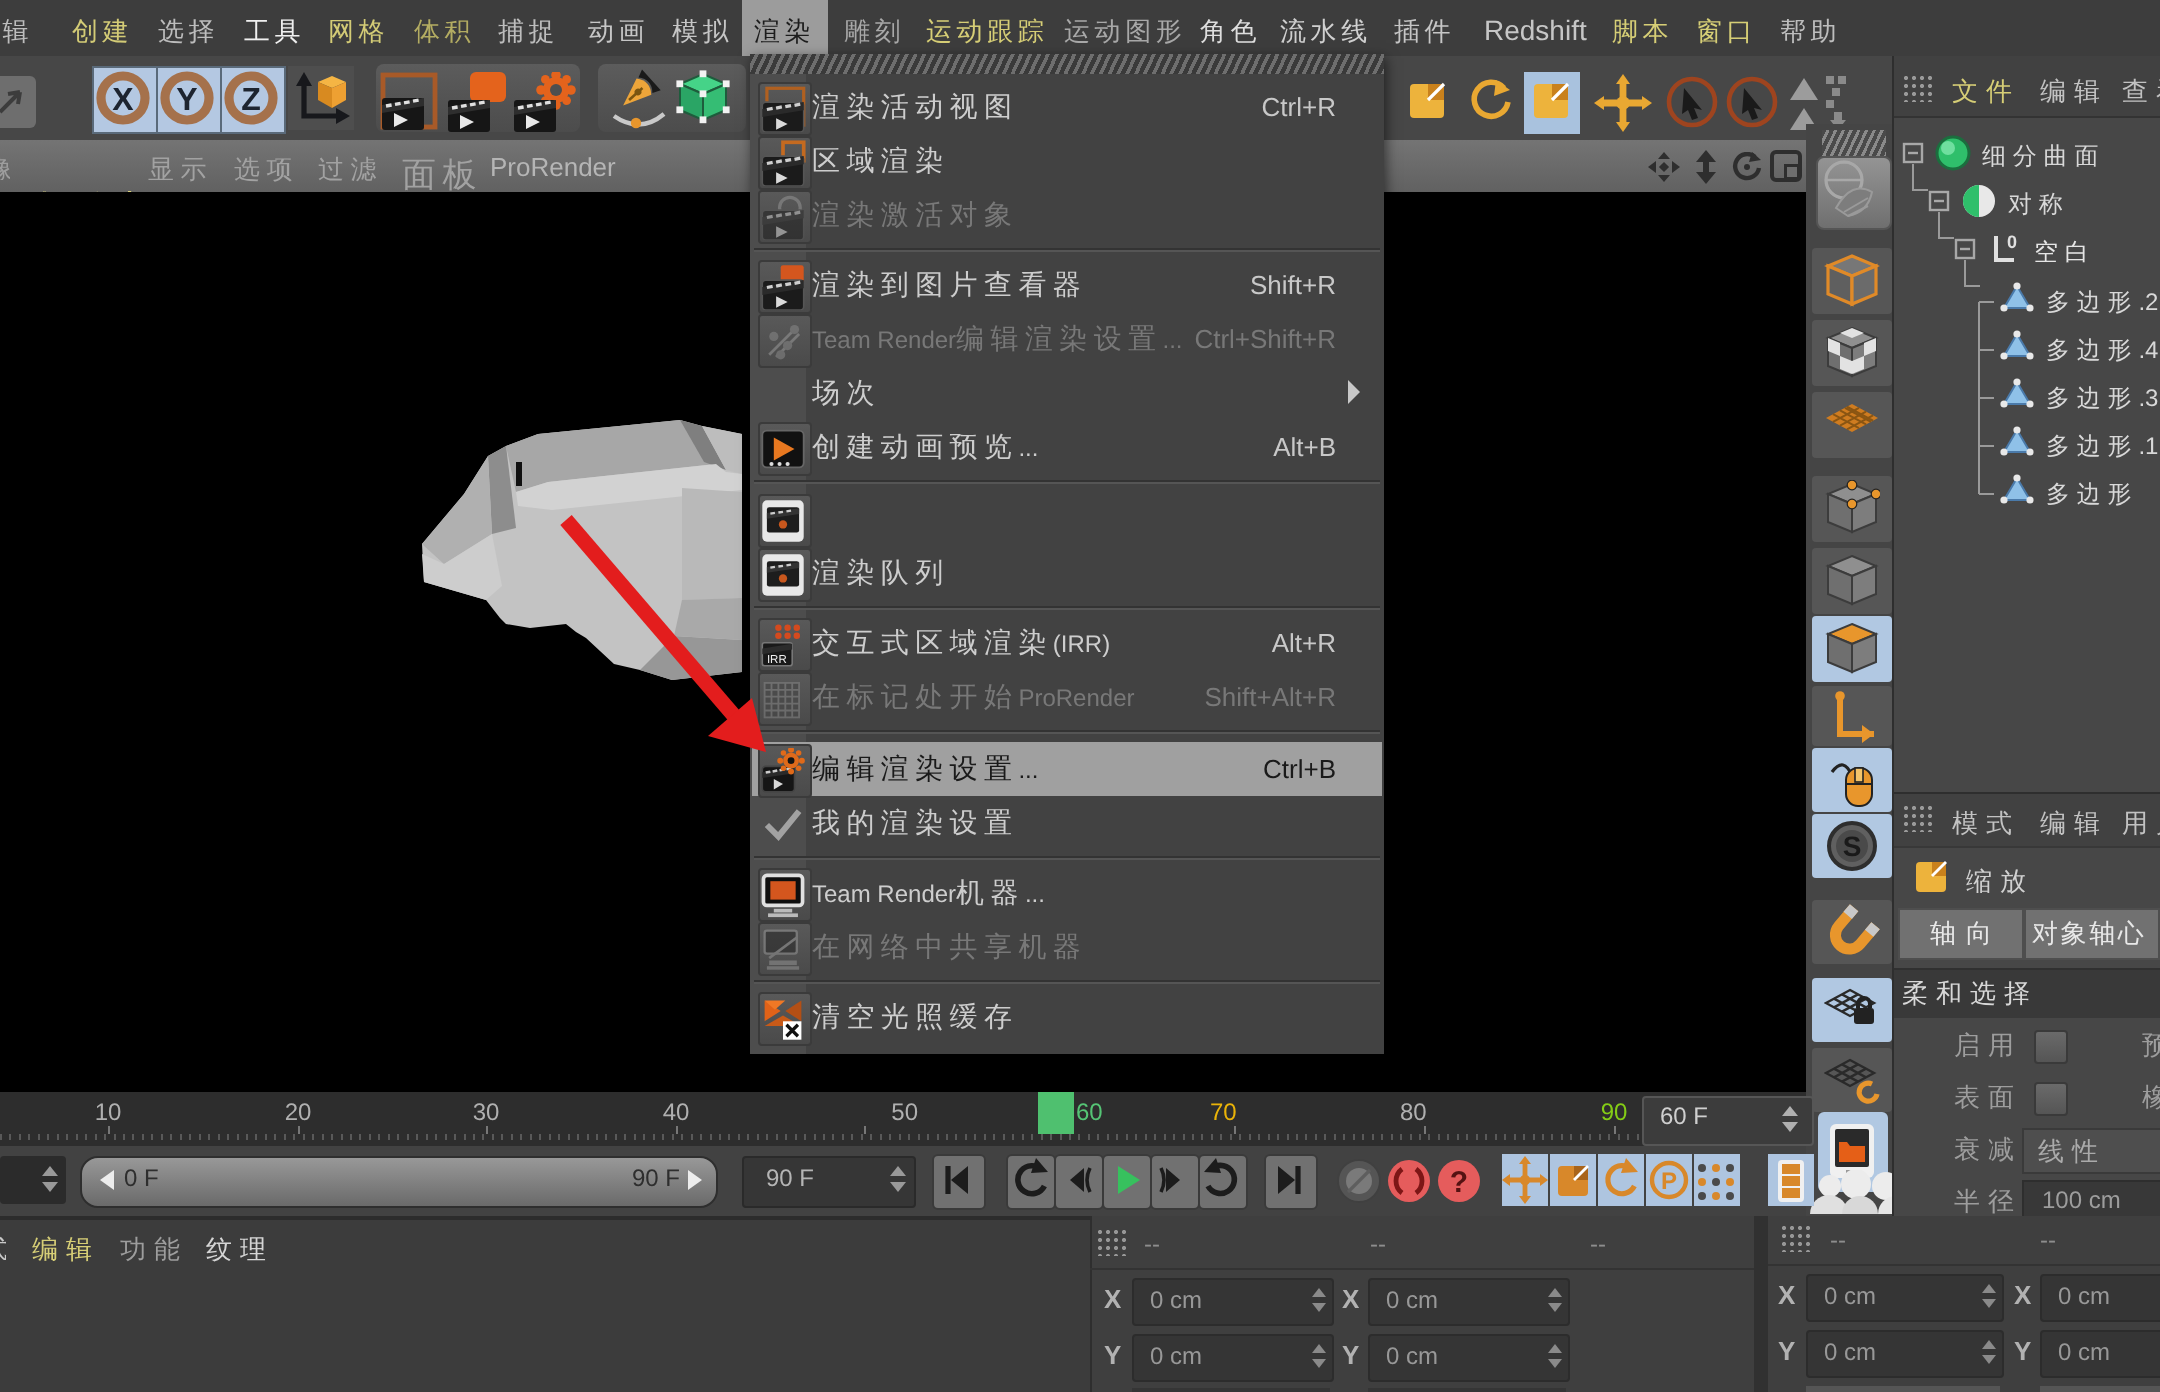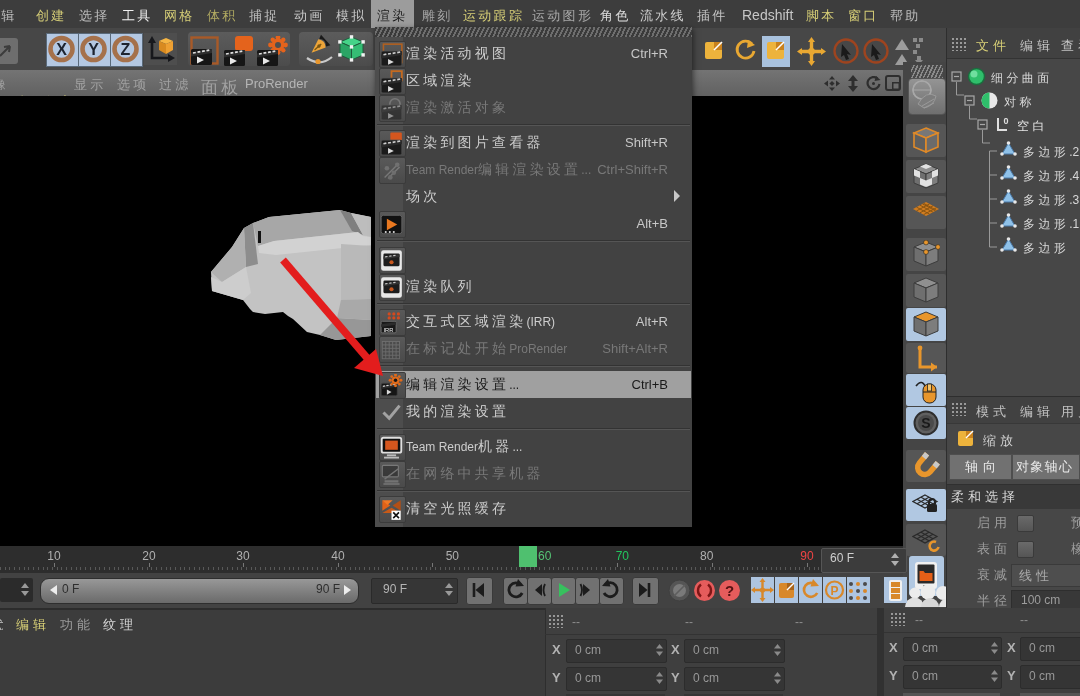--- a/index.html
+++ b/index.html
@@ -493,25 +493,25 @@
   <div class="a" style="left:42px;top:3px;width:24px;height:14px;text-align:center;color:#b0b0b0;font-size:12px">10</div>
   <div class="a" style="left:54px;top:17px;width:1px;height:4px;background:#777"></div>
   <div class="a" style="left:137px;top:3px;width:24px;height:14px;text-align:center;color:#b0b0b0;font-size:12px">20</div>
   <div class="a" style="left:149px;top:17px;width:1px;height:4px;background:#777"></div>
   <div class="a" style="left:231px;top:3px;width:24px;height:14px;text-align:center;color:#b0b0b0;font-size:12px">30</div>
   <div class="a" style="left:243px;top:17px;width:1px;height:4px;background:#777"></div>
   <div class="a" style="left:326px;top:3px;width:24px;height:14px;text-align:center;color:#b0b0b0;font-size:12px">40</div>
   <div class="a" style="left:338px;top:17px;width:1px;height:4px;background:#777"></div>
   <div class="a" style="left:435px;top:3px;width:24px;height:14px;text-align:right;color:#b0b0b0;font-size:12px">50</div>
   <div class="a" style="left:432px;top:17px;width:1px;height:4px;background:#777"></div>
-  <div class="a" style="left:605px;top:3px;width:24px;height:14px;text-align:right;color:#22c55e;font-size:12px">70</div>
+  <div class="a" style="left:605px;top:3px;width:24px;height:14px;text-align:left;color:#eab308;font-size:12px">70</div>
   <div class="a" style="left:617px;top:17px;width:1px;height:4px;background:#777"></div>
   <div class="a" style="left:700px;top:3px;width:24px;height:14px;text-align:left;color:#b0b0b0;font-size:12px">80</div>
   <div class="a" style="left:712px;top:17px;width:1px;height:4px;background:#777"></div>
-  <div class="a" style="left:795px;top:3px;width:24px;height:14px;text-align:center;color:#ef4444;font-size:12px">90</div>
+  <div class="a" style="left:795px;top:3px;width:24px;height:14px;text-align:center;color:#84cc16;font-size:12px">90</div>
   <div class="a" style="left:807px;top:17px;width:1px;height:4px;background:#777"></div>
   <div class="a" style="left:519px;top:0;width:18px;height:22px;background:#4fc06f"></div>
   <div class="a" style="left:538px;top:3px;color:#55c475;font-size:12px">60</div>
   <div class="a" style="left:0;top:21px;width:903px;height:3px;background:repeating-linear-gradient(90deg,#595959 0 1px,#2d2d2d 1px 4.73px)"></div>
   <div class="a" style="left:821px;top:2px;width:84px;height:23px;background:#3c3c3c;border:1px solid #565656;border-radius:2px"></div>
   <div class="a" style="left:830px;top:5px;color:#cfcfcf;font-size:12px">60 F</div>
   <svg class="a" style="left:890px;top:6px" width="10" height="15">
       <polygon points="5,1 9,6 1,6" fill="#b0b0b0"></polygon>
       <polygon points="5,14 9,9 1,9" fill="#b0b0b0"></polygon>
     </svg>
@@ -777,20 +777,21 @@
   <div class="a" style="left:4px;top:184px;width:25px;height:25px;background:linear-gradient(#595959,#4a4a4a);border:1px solid #3b3b3b;border-radius:2px"></div>
   <svg class="a" style="left:5px;top:186px" width="23" height="23" viewBox="0 0 20 20">
       <g opacity="1">
         <rect x="1" y="2" width="18" height="16" rx="2" fill="#111" stroke="#666" stroke-width="0.8"></rect>
         <polygon points="6,5 15,10 6,15" fill="#e87820"></polygon>
         <circle cx="5" cy="16.5" r="0.9" fill="#ddd"></circle>
         <circle cx="8.5" cy="16.5" r="0.9" fill="#ddd"></circle>
         <circle cx="12" cy="16.5" r="0.9" fill="#ddd"></circle>
       </g>
     </svg>
+  <div class="a" style="left:31px;top:183px;height:27px;line-height:27px;color:#cdcdcd;font-size:12px;white-space:nowrap"><span class="m">创建动画预览</span>...</div>
   <div class="a" style="right:24px;top:183px;height:27px;line-height:27px;color:#c8c8c8;font-size:13px">Alt+B</div>
   <div class="a" style="left:2px;top:213px;width:313px;height:1px;background:#333333"></div>
   <div class="a" style="left:2px;top:214px;width:313px;height:1px;background:#555555"></div>
   <div class="a" style="left:4px;top:220px;width:25px;height:25px;background:linear-gradient(#595959,#4a4a4a);border:1px solid #3b3b3b;border-radius:2px"></div>
   <svg class="a" style="left:5px;top:222px" width="23" height="23" viewBox="0 0 20 20">
       <g opacity="1">
         <rect x="1" y="1" width="18" height="18" rx="2" fill="#e8e8e8"></rect>
         <rect x="3" y="4" width="14" height="11" rx="1" fill="#1d1d1d"></rect>
         <path d="M3 6.5 L17 4.5 L17 7 L3 9 Z" fill="#333"></path>
         <path d="M4.5 6.8 l2 -0.3 M8 6.3 l2 -0.3 M11.5 5.8 l2 -0.3" stroke="#ccc" stroke-width="1"></path>

